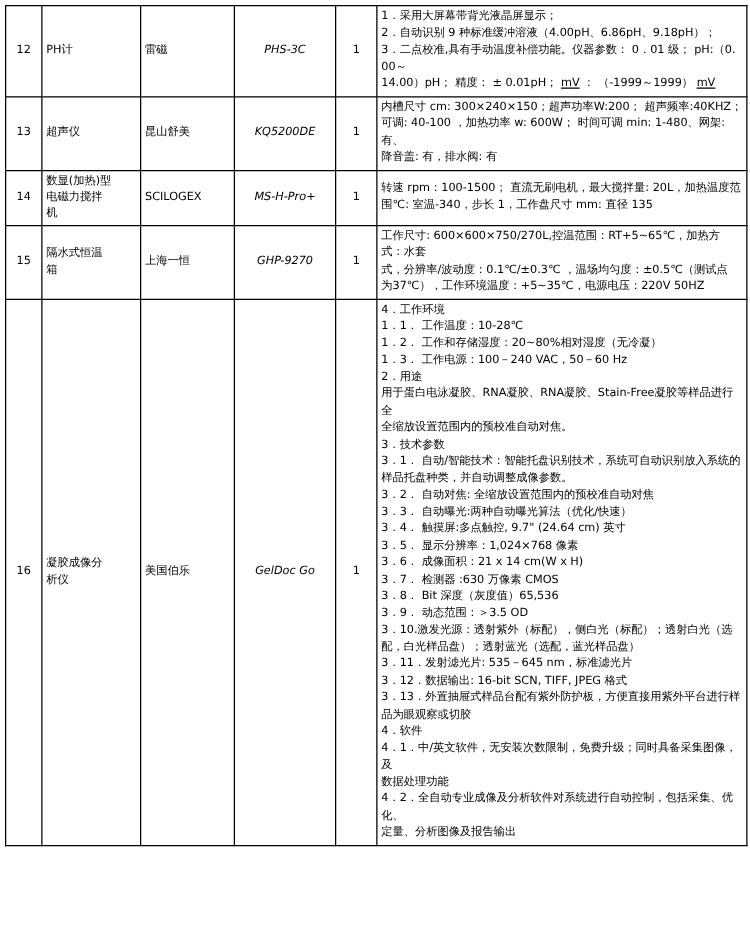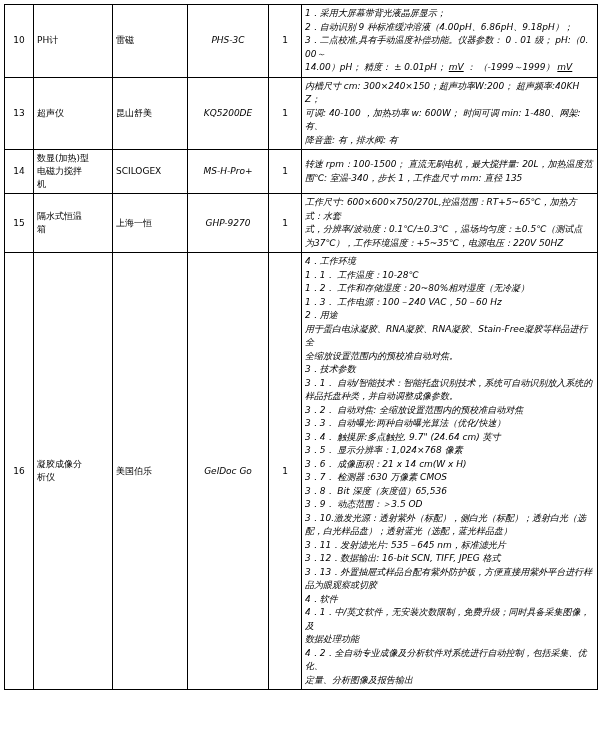--- a/index.html
+++ b/index.html
@@ -36,35 +36,34 @@
   td.c-model{ width: 74px;  text-align: center; font-style: italic; }
   td.c-qty  { width: 26px;  text-align: center; }
   td.c-desc { width: auto;  text-align: left; vertical-align: top; }
 
   .desc-lines p {
     margin: 0;
     padding: 0;
     font-size: 9px;
     line-height: 1.5;
     word-break: break-all;
-    font-style: italic;
   }
   .u {
     text-decoration: underline;
   }
 </style>
 </head>
 <body>
 
 <div class="sheet">
   <table class="spec">
     <tbody>
 
       <tr>
-        <td class="c-no">10</td>
+        <td class="c-no">12</td>
         <td class="c-name"><span>PH计</span></td>
         <td class="c-brand">雷磁</td>
         <td class="c-model">PHS-3C</td>
         <td class="c-qty">1</td>
         <td class="c-desc">
           <div class="desc-lines">
               <p>1．采用大屏幕带背光液晶屏显示；</p>
               <p>2．自动识别 9 种标准缓冲溶液（4.00pH、6.86pH、9.18pH）；</p>
               <p>3．二点校准,具有手动温度补偿功能。仪器参数： 0．01 级； pH:（0.00～</p>
               <p>14.00）pH； 精度： ± 0.01pH； <span class="u">mV</span> ： （-1999～1999） <span class="u">mV</span></p>

